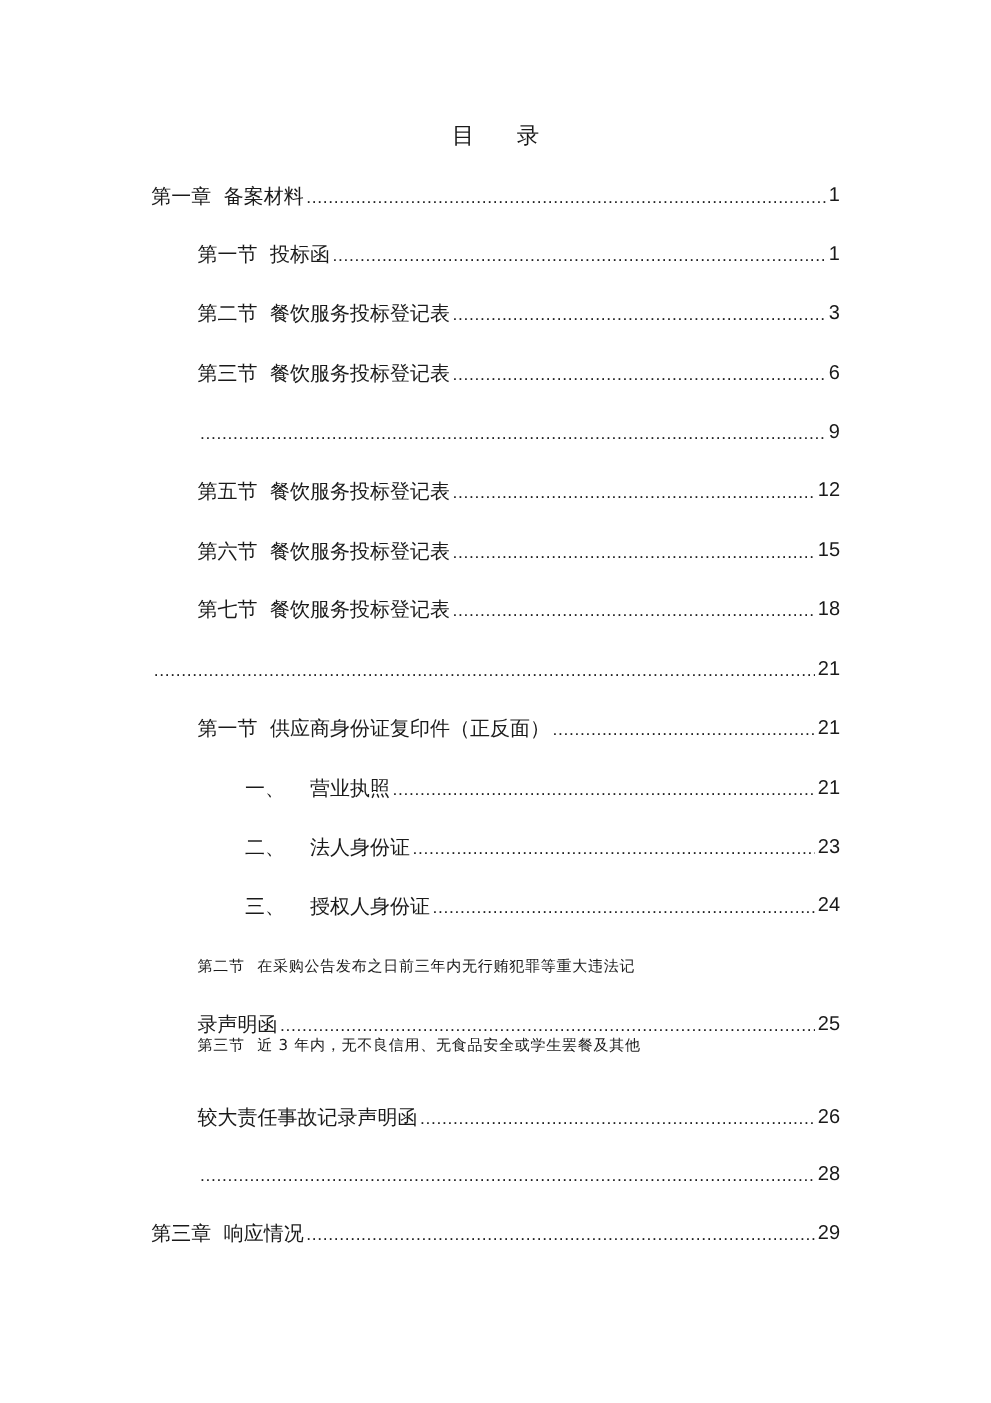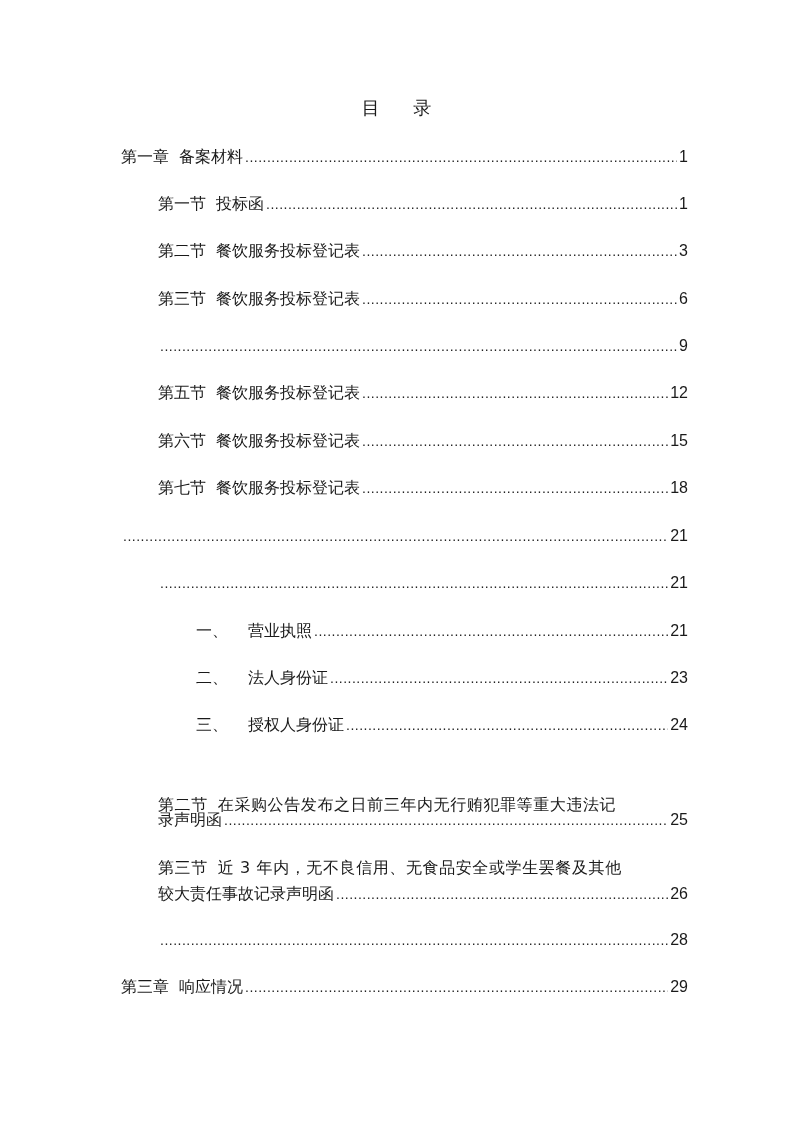--- a/index.html
+++ b/index.html
@@ -1,30 +1,30 @@
 <!DOCTYPE html>
 <html><head>
 <meta charset="utf-8">
 <style>
   html, body { margin: 0; padding: 0; background: #ffffff; }
   body { width: 793px; height: 1122px; position: relative; overflow: hidden;
          font-family: "DejaVu Sans", "Liberation Sans", sans-serif; color: #1a1a1a; }
   .title { position: absolute; top: 96px; left: 0; width: 793px; text-align: center;
            font-size: 18px; font-weight: normal; letter-spacing: 14px; padding-left: 14px; box-sizing: border-box; }
-  .toc-line { position: absolute; right: 105px; display: flex; align-items: center;
+  .toc-line { position: absolute; right: 121px; display: flex; align-items: center;
               font-size: 16px; height: 24px; line-height: 24px; }
   .toc-line .lbl { white-space: nowrap; }
   .toc-line .dots { flex: 1; overflow: hidden; white-space: nowrap; margin: 0 2px;
                     font-family: "Liberation Sans", sans-serif; font-size: 14px; letter-spacing: 0.5px; color: #222; }
   .toc-line .dots::after { content: "........................................................................................................................................................................................................"; }
   .toc-line .pg { font-family: "Liberation Sans", sans-serif; font-size: 16px; white-space: nowrap; }
   .lvl1 { left: 121px; }
   .lvl2 { left: 158px; }
   .lvl3 { left: 196px; }
-  .plain { position: absolute; left: 158px; font-size: 16px; height: 24px; line-height: 24px; white-space: nowrap; letter-spacing: 0.6px; margin-top: 32px; }
+  .plain { position: absolute; left: 158px; font-size: 12px; height: 24px; line-height: 24px; white-space: nowrap; letter-spacing: 0.6px; }
   .gap { display: inline-block; width: 10px; }
   .gap3 { display: inline-block; width: 20px; }
 </style>
 </head>
 <body>
 
 <div class="title">目 录</div>
 
 <div class="toc-line lvl1" style="top:145px">
   <span class="lbl"><span>第一章</span><span class="gap"></span><span>备案材料</span></span>
@@ -72,20 +72,21 @@
   <span class="dots"></span>
   <span class="pg">18</span>
 </div>
 
 <div class="toc-line lvl1" style="top:524px">
   <span class="dots"></span>
   <span class="pg">21</span>
 </div>
 
 <div class="toc-line lvl2" style="top:571px">
+  <span class="lbl"><span>第一节</span><span class="gap"></span><span>供应商身份证复印件（正反面）</span></span>
   <span class="dots"></span>
   <span class="pg">21</span>
 </div>
 
 <div class="toc-line lvl3" style="top:619px">
   <span class="lbl"><span>一、</span><span class="gap3"></span><span>营业执照</span></span>
   <span class="dots"></span>
   <span class="pg">21</span>
 </div>
 

